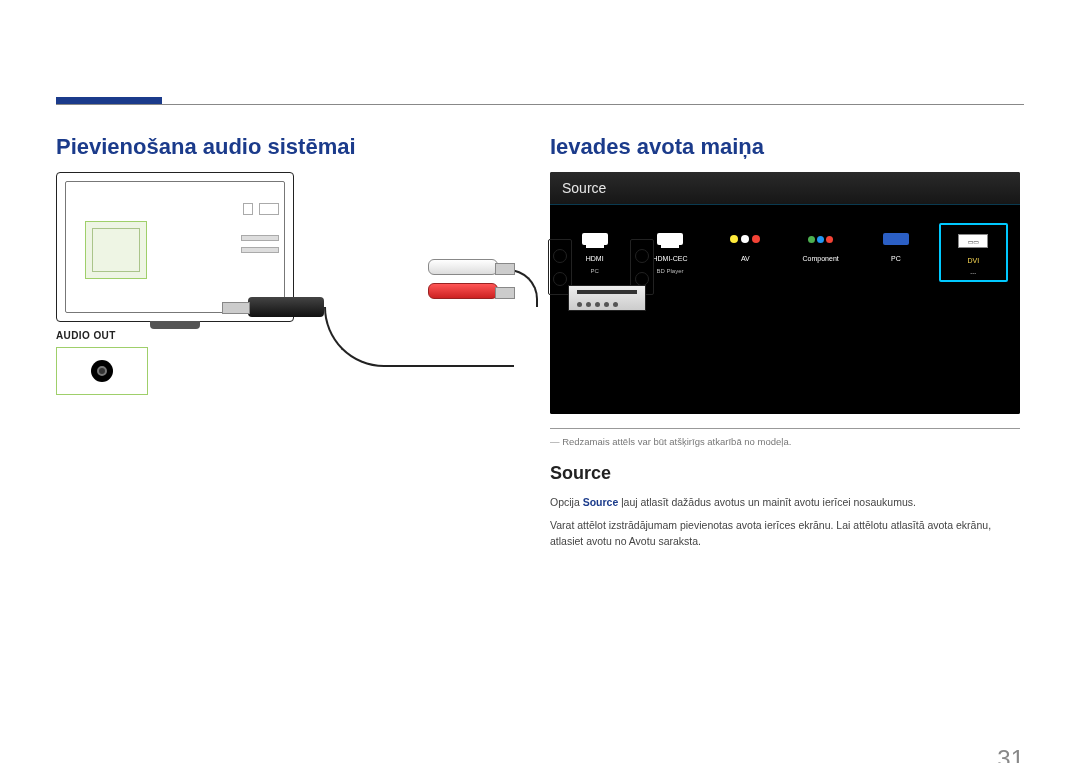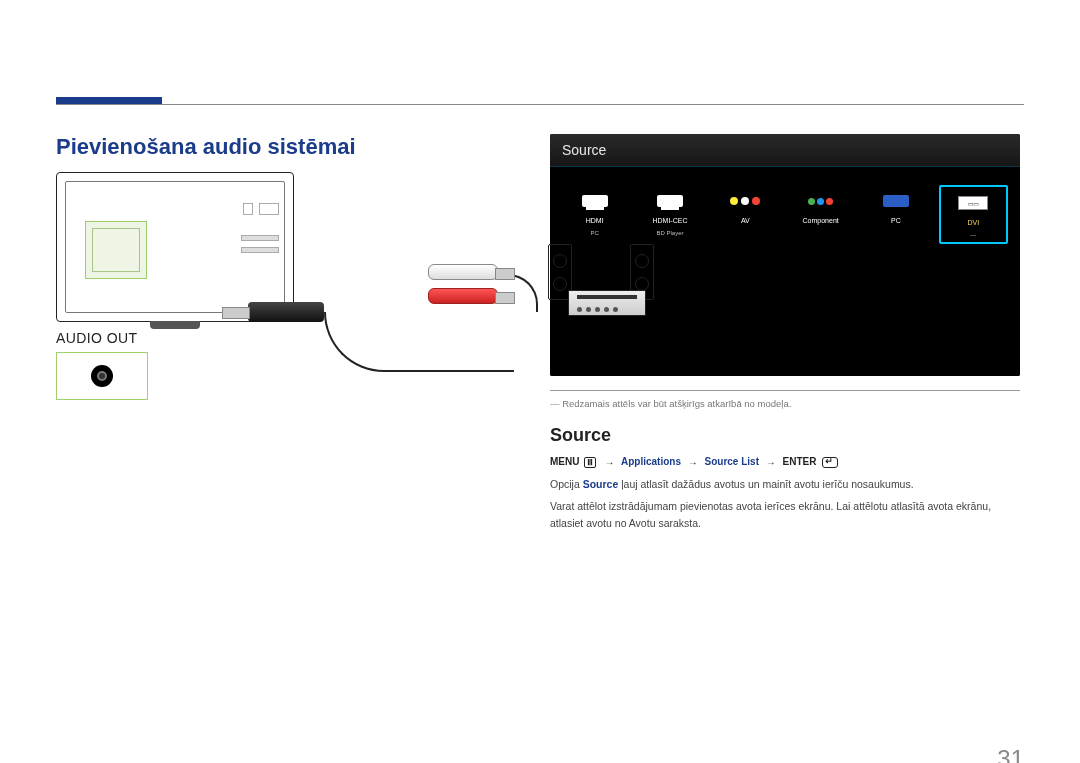--- a/index.html
+++ b/index.html
@@ -52,22 +52,22 @@
     margin-bottom: 10px;
     line-height: 1.45;
     padding-left: 10px;
     text-indent: -10px;
   }
   .note-dash::before {
     content: "― ";
     color: #999;
   }
   .audio-out-label {
-    font-size: 14px;
-    font-weight: 400;
+    font-size: 10px;
+    font-weight: 700;
     color: #222;
     letter-spacing: .4px;
     margin-top: 8px;
     margin-bottom: 4px;
   }
   
   .monitor-diag {
     width: 238px;
     height: 150px;
     border: 1.5px solid #222;
@@ -280,20 +280,21 @@
                 <i></i>
                 <i></i>
                 <i></i>
               </div>
           </div>
         </div>
       </div>
     </div>
 
     <div class="col-right">
+      <h2 class="section-title">Ievades avota maiņa</h2>
 
       <div class="source-shot">
         <div class="titlebar">Source</div>
         <div class="tiles" id="tiles">
             <div class="tile">
               <div class="ic">
                 <div class="ic-hdmi"></div>
               </div>
               <div class="lab">HDMI</div>
               <div class="sub">PC</div>
@@ -340,34 +341,23 @@
             </div>
           </div>
         <div class="blackpad"></div>
       </div>
 
       <hr class="hr-thin">
       <div class="small-note" style="margin-top:-2px;margin-bottom:4px;">Redzamais attēls var būt atšķirīgs atkarībā no modeļa.</div>
 
       <h3 class="subhead">Source</h3>
 
-      <div class="menu-path">
-        <span>MENU</span>
-        <span class="menu-icon">Ⅲ</span>
-        <span class="arrow">→</span>
-        <span class="accent">Applications</span>
-        <span class="arrow">→</span>
-        <span class="accent">Source List</span>
-        <span class="arrow">→</span>
-        <span>ENTER</span>
-        <span class="enter-icon"></span>
-      </div>
 
       <p class="body">
-        <span>Opcija </span><span class="kw">Source</span><span> ļauj atlasīt dažādus avotus un mainīt avotu ierīču nosaukumus.</span>
+        <span>Opcija </span><span class="kw">Source</span><span> ļauj atlasīt dažādus avotus un mainīt avotu ierīcei nosaukumus.</span>
       </p>
       <p class="body">
         <span>Varat attēlot izstrādājumam pievienotas avota ierīces ekrānu. Lai attēlotu atlasītā avota ekrānu, atlasiet avotu no Avotu saraksta.</span>
       </p>
 
     </div>
   </div>
 
   <div class="page-num">31</div>
 </div>

